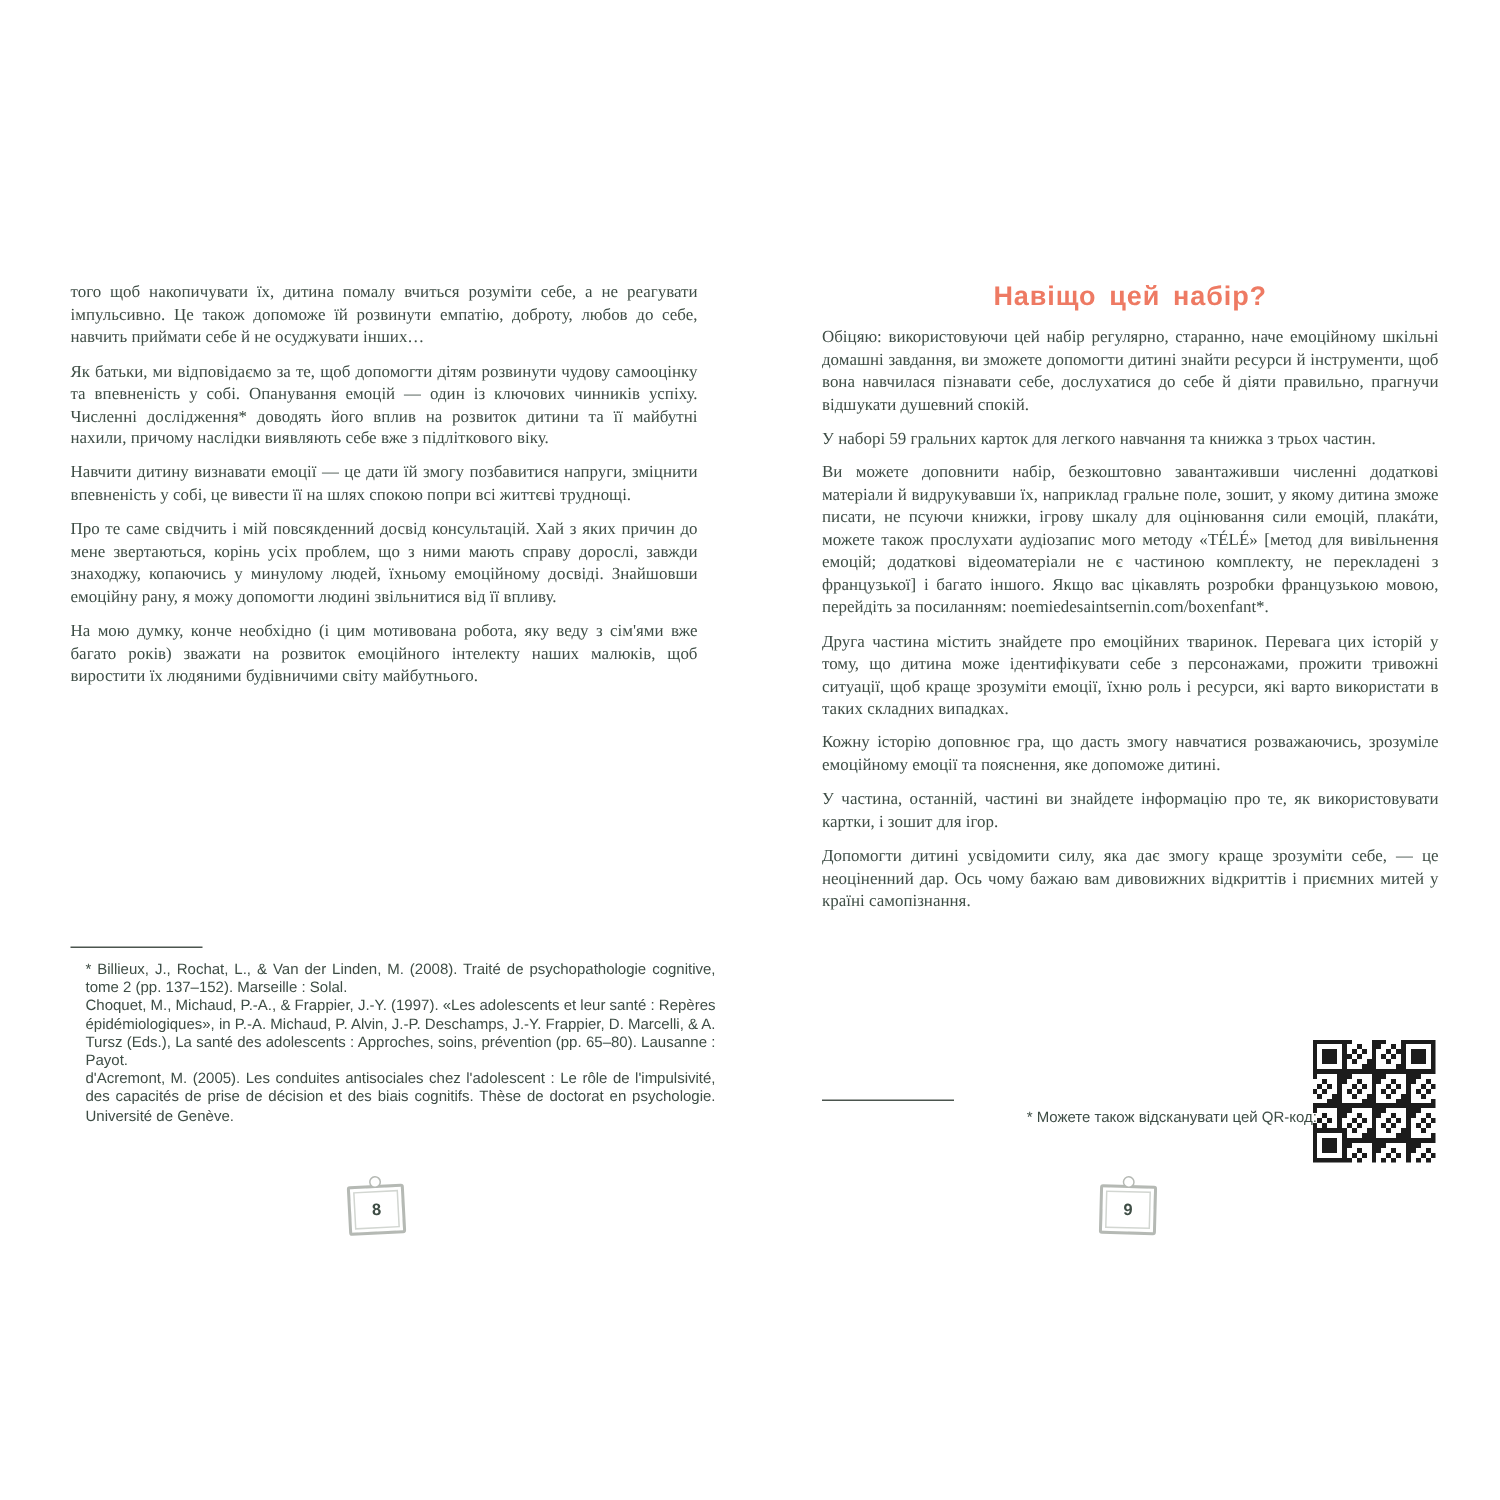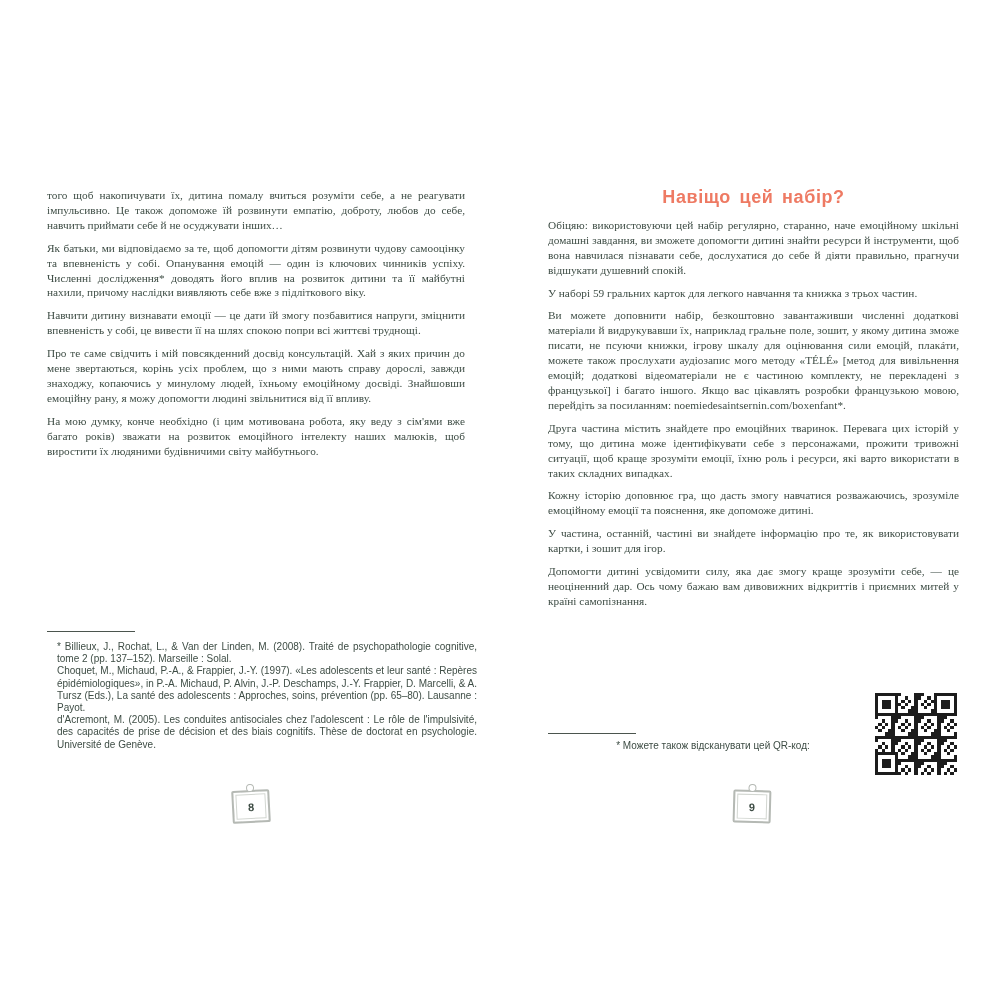--- a/index.html
+++ b/index.html
@@ -56,21 +56,21 @@
   .sep-left  { left: 47px;  top: 631px; }
   .sep-right { left: 548px; top: 733px; }
   .footnote-right {
     position: absolute;
     left: 548px;
     top: 740px;
     width: 330px;
     color: #3e4d45;
     font-size: 10px;
     line-height: 12.5px;
-    text-align: center;
+    text-align: right;
   }
   .qr {
     position: absolute;
     left: 875px;
     top: 693px;
     width: 82px;
     height: 82px;
   }
   .qr svg { display: block; }
   .page-badge {

